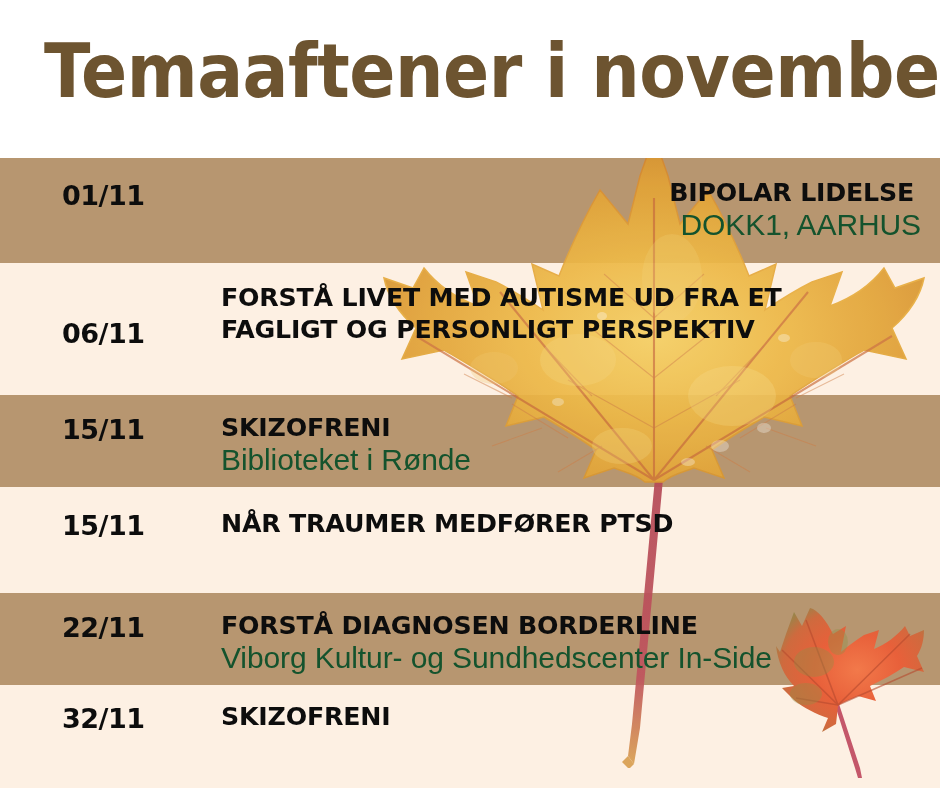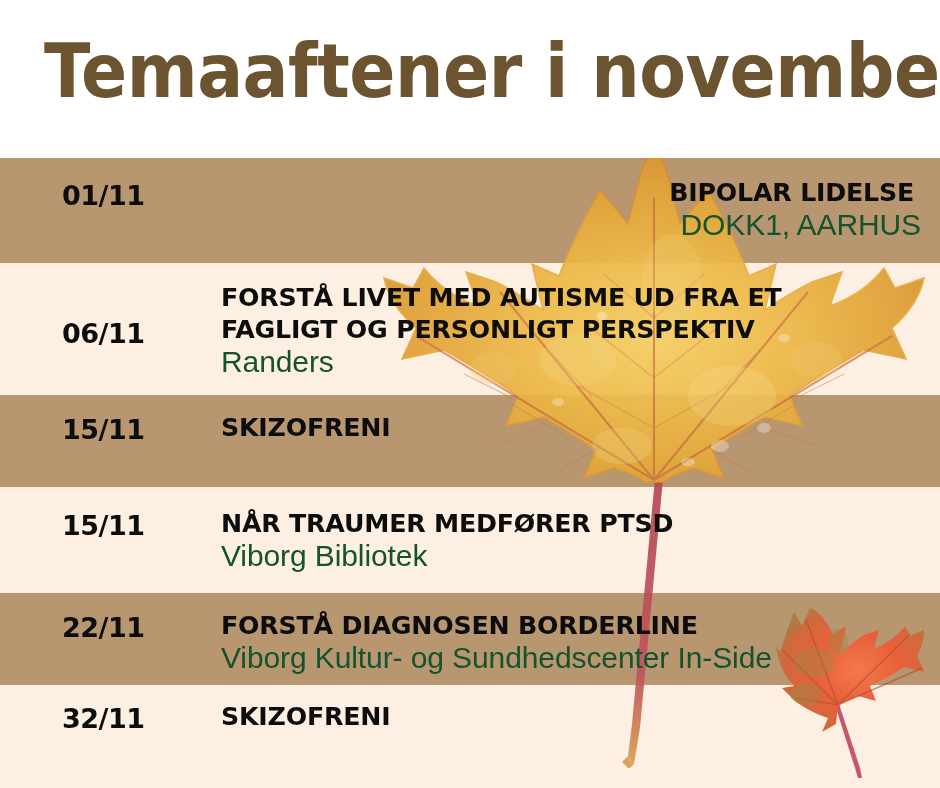--- a/index.html
+++ b/index.html
@@ -310,34 +310,33 @@
         <div class="row-body" style="top: 176px; text-align: right;">
           <div class="row-title">BIPOLAR LIDELSE</div>
           <div class="row-venue">DOKK1, AARHUS</div>
         </div>
       </div>
       <div class="row" style="top: 0px;">
         <div class="row-date" style="top: 283px; margin-top: 35px;">06/11</div>
         <div class="row-body" style="top: 281px;">
           <div class="row-title">FORSTÅ LIVET MED AUTISME UD FRA ET</div>
           <div class="row-title">FAGLIGT OG PERSONLIGT PERSPEKTIV</div>
-          <div class="row-venue">Randers</div>
         </div>
       </div>
       <div class="row" style="top: 0px;">
         <div class="row-date" style="top: 414px;">15/11</div>
         <div class="row-body" style="top: 411px;">
           <div class="row-title">SKIZOFRENI</div>
+          <div class="row-venue">Biblioteket i Rønde</div>
         </div>
       </div>
       <div class="row" style="top: 0px;">
         <div class="row-date" style="top: 510px;">15/11</div>
         <div class="row-body" style="top: 507px;">
           <div class="row-title">NÅR TRAUMER MEDFØRER PTSD</div>
-          <div class="row-venue">Viborg Bibliotek</div>
         </div>
       </div>
       <div class="row" style="top: 0px;">
         <div class="row-date" style="top: 612px;">22/11</div>
         <div class="row-body" style="top: 609px;">
           <div class="row-title">FORSTÅ DIAGNOSEN BORDERLINE</div>
           <div class="row-venue">Viborg Kultur- og Sundhedscenter In-Side</div>
         </div>
       </div>
       <div class="row" style="top: 0px;">

